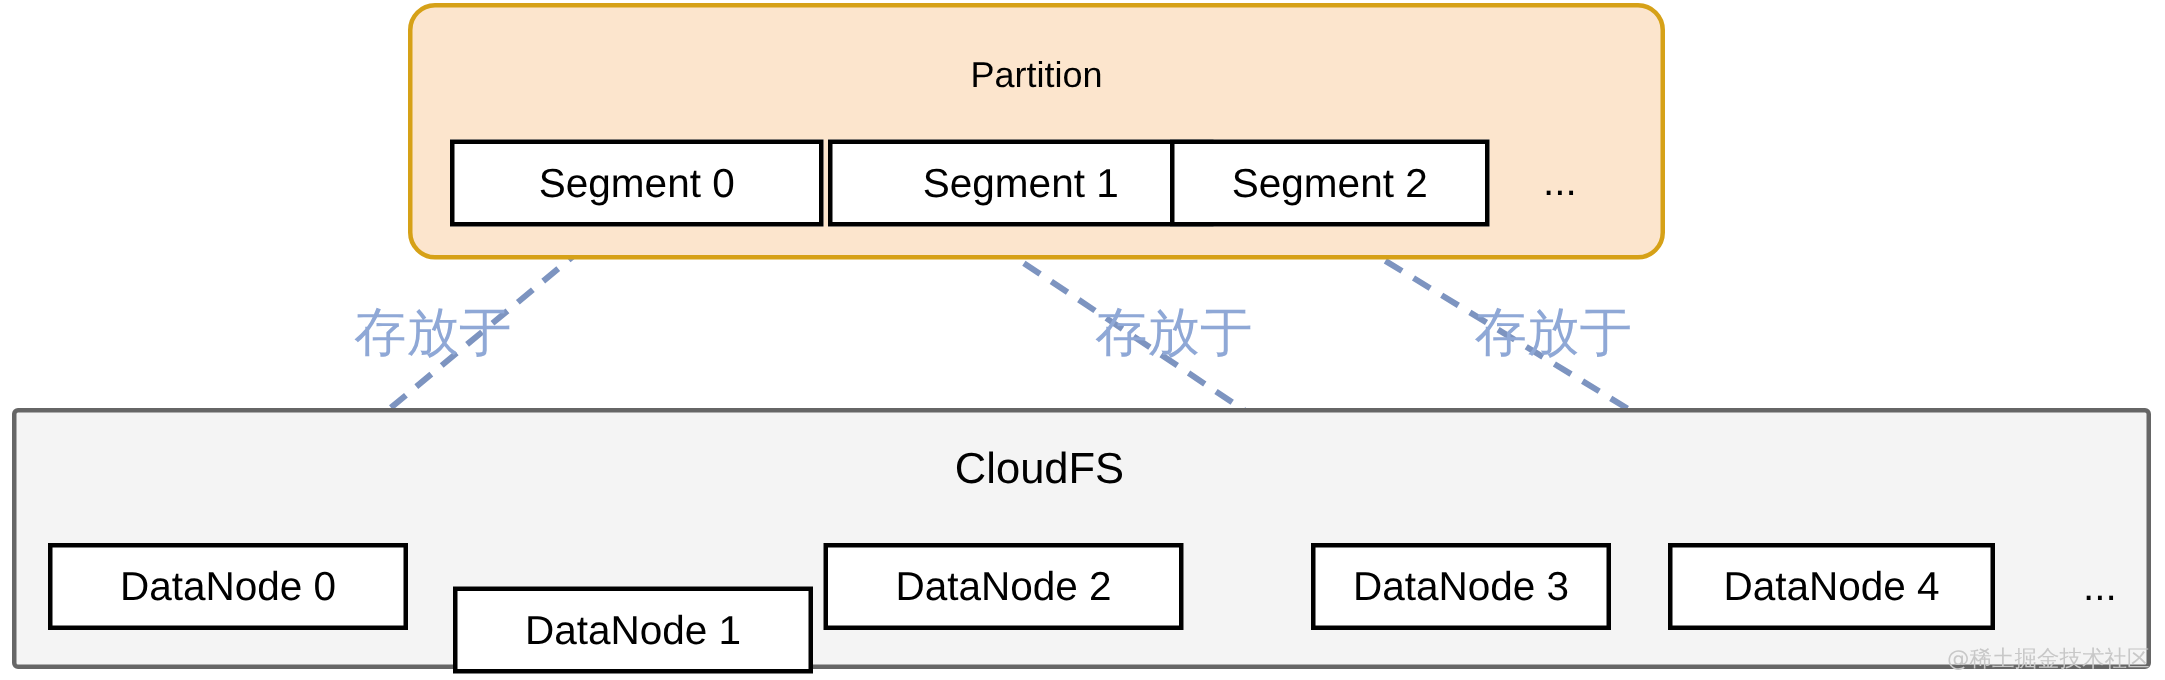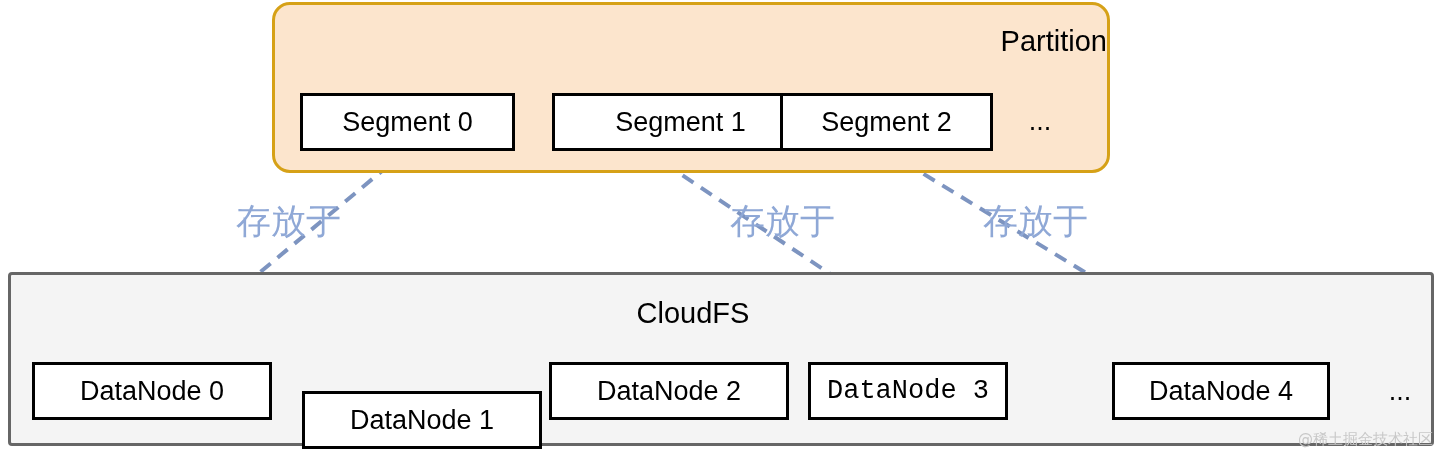--- a/index.html
+++ b/index.html
@@ -27,45 +27,45 @@
     width: 838px;
     height: 171px;
     background: #fce5cd;
     border: 3px solid #d6a117;
     border-radius: 18px;
     box-sizing: border-box;
   }
   .partition-title {
     position: absolute;
     left: 0;
-    top: 20px;
+    top: 32px;
     width: 100%;
-    text-align: right;
-    font-size: 29px;
+    text-align: center;
+    font-size: 24px;
     color: #000000;
     letter-spacing: 0px;
   }
 
   
   .node-box {
     position: absolute;
     background: #ffffff;
     border: 3px solid #000000;
     box-sizing: border-box;
     display: flex;
     align-items: center;
     justify-content: center;
     color: #000000;
   }
   .segment-box {
     top: 93px;
     height: 58px;
     font-size: 27px;
   }
-  .seg0 { left: 300px; width: 215px; }
+  .seg0 { left: 300px; width: 249px; }
   .seg1 { left: 552px; width: 257px; }
   .seg2 { left: 780px; width: 213px; }
 
   .ellipsis {
     position: absolute;
     color: #000000;
     font-size: 27px;
     line-height: 1;
   }
   .seg-ellipsis {
@@ -98,21 +98,21 @@
   }
 
   .datanode-box {
     top: 362px;
     height: 58px;
     font-size: 27px;
   }
   .dn0 { left: 32px;   width: 240px; }
   .dn1 { left: 302px;  width: 240px; margin-top: 29px; }
   .dn2 { left: 549px;  width: 240px; }
-  .dn3 { left: 808px;  width: 200px; font-family: Liberation Mono, monospace; }
+  .dn3 { left: 874px;  width: 200px; }
   .dn4 { left: 1112px; width: 218px; }
 
   .dn-ellipsis {
     left: 1378px;
     top: 378px;
     width: 44px;
     text-align: center;
   }
 
   

